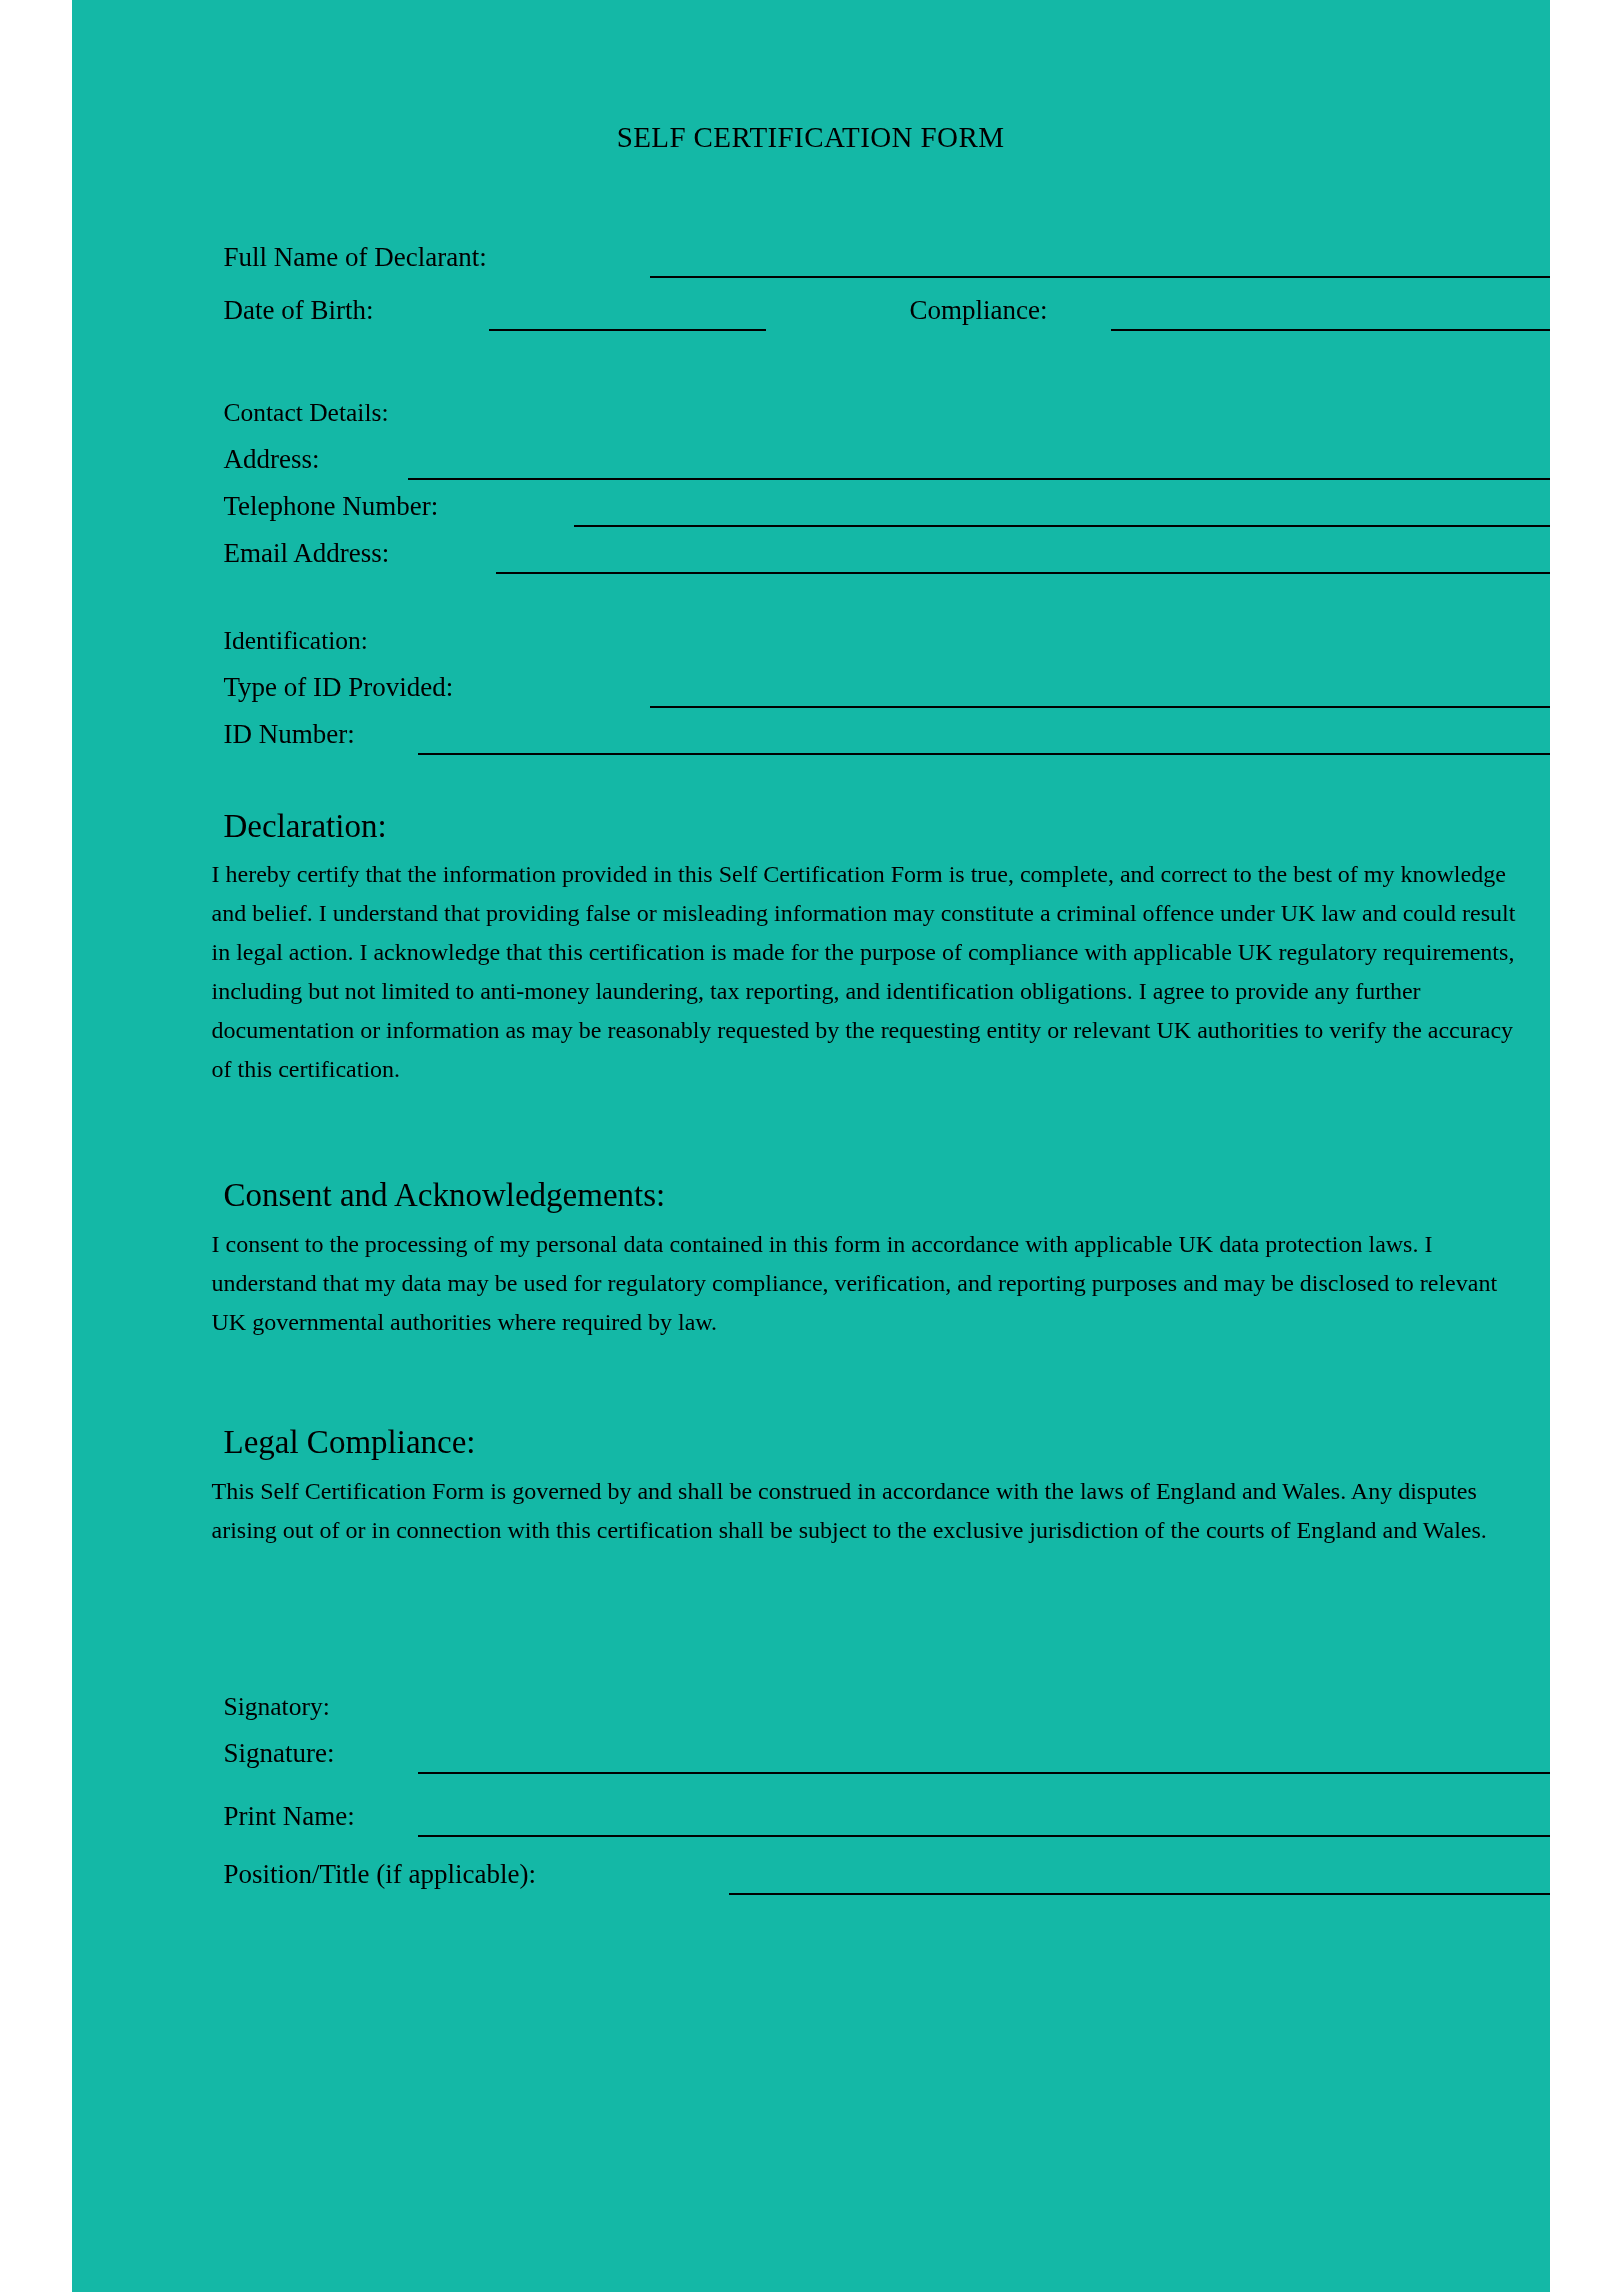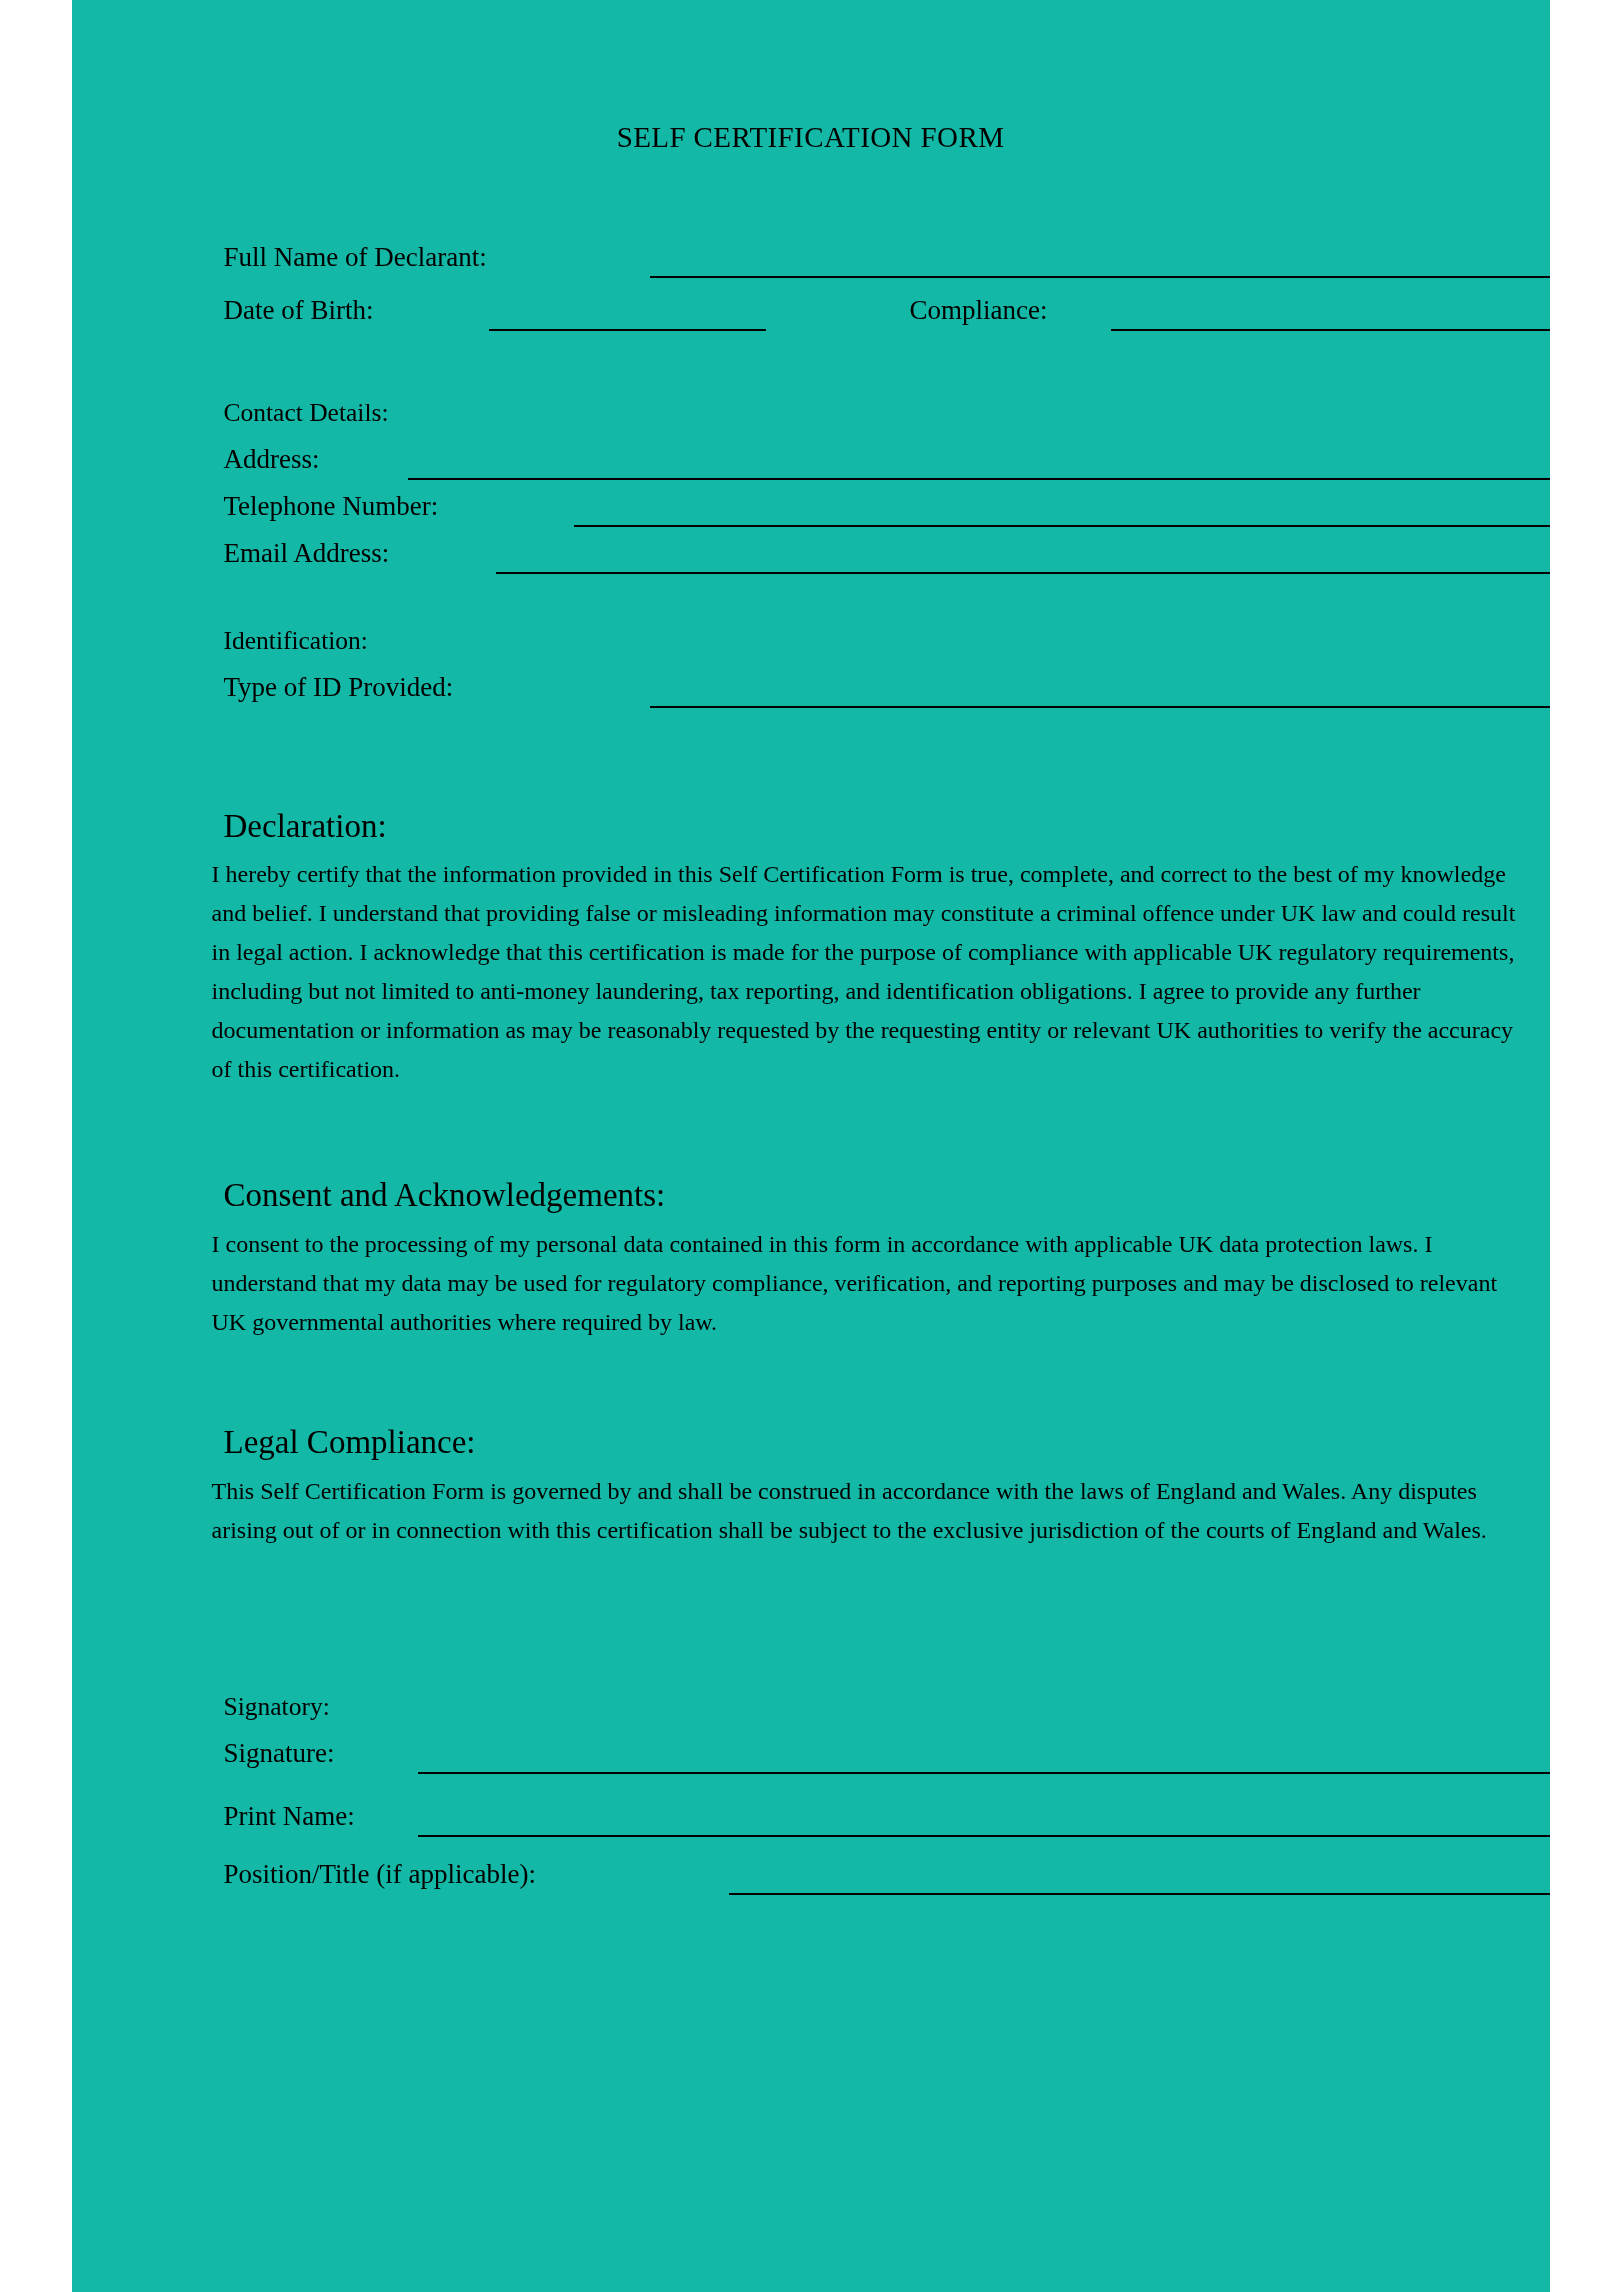--- a/index.html
+++ b/index.html
@@ -114,20 +114,24 @@
     <span class="rule" style="left:272px; width:1196px;"></span>
   </div>
 
   <div class="section-label" style="top:624px;">Identification:</div>
 
   <div class="field-row" style="top:671px;">
     <span class="field-label">Type of ID Provided:</span>
     <span class="rule" style="left:426px; width:1041px;"></span>
   </div>
 
+  <div class="field-row" style="top:718px;">
+    <span class="field-label">ID Number:</span>
+    <span class="rule" style="left:194px; width:1273px;"></span>
+  </div>
 
   <div class="prose-head" style="top:810px;">Declaration:</div>
   <div class="prose-body" style="top:855px;">I hereby certify that the information provided in this Self Certification Form is true, complete, and correct to the best of my knowledge and belief. I understand that providing false or misleading information may constitute a criminal offence under UK law and could result in legal action. I acknowledge that this certification is made for the purpose of compliance with applicable UK regulatory requirements, including but not limited to anti-money laundering, tax reporting, and identification obligations. I agree to provide any further documentation or information as may be reasonably requested by the requesting entity or relevant UK authorities to verify the accuracy of this certification.</div>
 
   <div class="prose-head" style="top:1179px;">Consent and Acknowledgements:</div>
   <div class="prose-body" style="top:1225px;">I consent to the processing of my personal data contained in this form in accordance with applicable UK data protection laws. I understand that my data may be used for regulatory compliance, verification, and reporting purposes and may be disclosed to relevant UK governmental authorities where required by law.</div>
 
   <div class="prose-head" style="top:1426px;">Legal Compliance:</div>
   <div class="prose-body" style="top:1472px;">This Self Certification Form is governed by and shall be construed in accordance with the laws of England and Wales. Any disputes arising out of or in connection with this certification shall be subject to the exclusive jurisdiction of the courts of England and Wales.</div>
 

